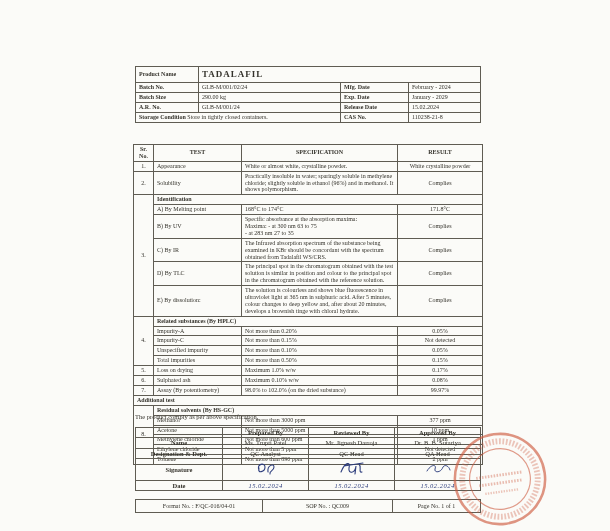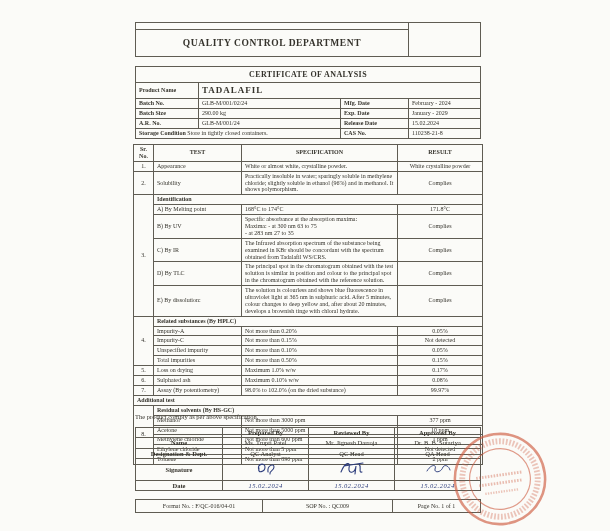--- a/index.html
+++ b/index.html
@@ -39,47 +39,29 @@
   .foot-tbl td{font-size:6px;text-align:center;height:10px;}
   
   .stamp{position:absolute;left:451px;top:430px;width:98px;height:98px;z-index:5;
          pointer-events:none;opacity:.85;}
 </style>
 </head>
 <body>
 
 <div class="page">
 
-  <table class="qc-tbl">
-    <colgroup>
-        <col style="width:273px">
-        <col style="width:72px">
-      </colgroup>
-    <tbody>
-        <tr class="qc-empty-row">
-      <td></td>
-      <td rowspan="2"></td>
-    </tr>
-    <tr>
-      <td class="b c qc-title">QUALITY CONTROL DEPARTMENT</td>
-    </tr>
-  </tbody>
-    </table>
 
   <table class="coa-tbl">
     <colgroup>
         <col style="width:63px">
         <col style="width:142px">
         <col style="width:68px">
         <col style="width:72px">
       </colgroup>
     <tbody>
-        <tr>
-      <td colspan="4" class="b c coa-title">CERTIFICATE OF ANALYSIS</td>
-    </tr>
     <tr class="prod-row">
       <td class="b">Product Name</td>
       <td colspan="3" class="b prod-name">TADALAFIL</td>
     </tr>
     <tr class="info-row">
       <td class="b">Batch No.</td>
       <td>GLB-M/001/02/24</td>
       <td class="b">Mfg. Date</td>
       <td>February - 2024</td>
     </tr>

